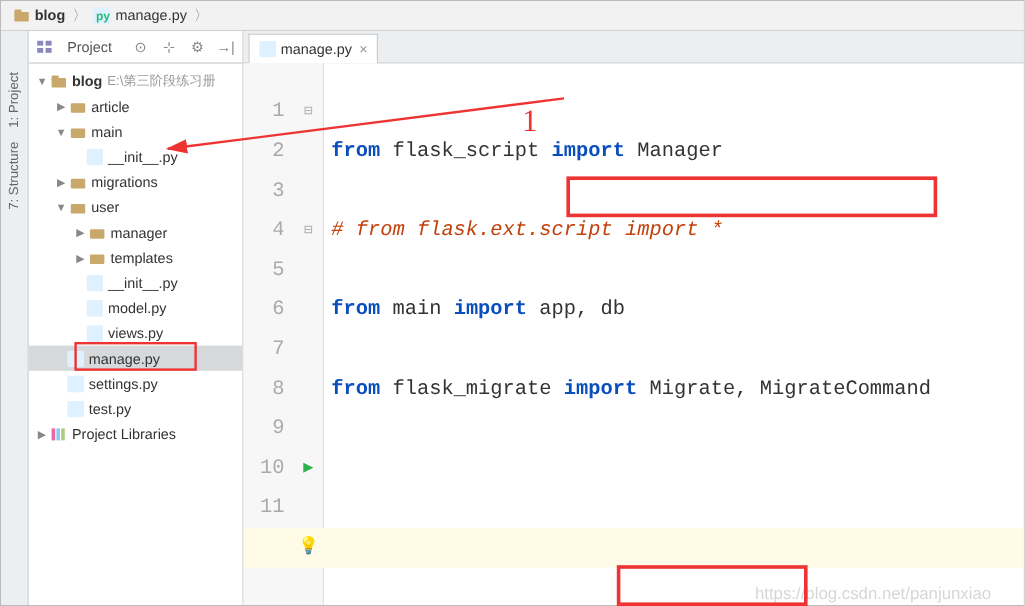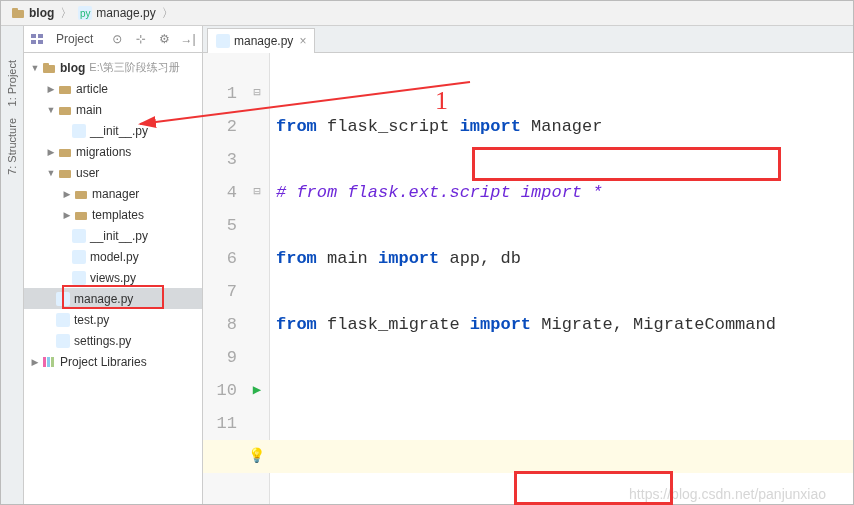--- a/index.html
+++ b/index.html
@@ -41,20 +41,21 @@
     color: #888;
     padding: 0 2px;
   }
   .icon {
     display: inline-flex;
     width: 14px;
     height: 14px;
     align-items: center;
     justify-content: center;
     margin-right: 4px;
+    font-weight: bold;
   }
   .main-area {
     flex: 1;
     display: flex;
     min-height: 0;
   }
   .left-rail {
     width: 22px;
     background: #eceff1;
     border-right: 1px solid #ccc;
@@ -211,21 +212,21 @@
   }
   .code {
     flex: 1;
     padding-top: 24px;
     padding-left: 6px;
     position: relative;
     white-space: pre;
     color: #333;
   }
   .kw { color: #0a4dbd; font-weight: bold; }
-  .cmt { color: #6d28d9; font-style: italic; }
+  .cmt { color: #c2410c; font-style: italic; }
   .hl-line {
     position: absolute;
     left: 0; right: 0;
     height: 33px;
     top: calc(24px + 33px * 11);
     background: #fffbe6;
     z-index: 0;
   }
   .codeblock { position: relative; z-index: 1; }
   
@@ -462,30 +463,30 @@
             </span>
           <span class="label">manage.py</span>
         </div>
         <div class="tree-row">
           <span class="pad" style="width:32px"></span>
           <span class="icon">
               <svg width="14" height="14">
                 <rect width="14" height="14" rx="2" fill="#dff0ff"></rect>
               </svg>
             </span>
+          <span class="label">settings.py</span>
+        </div>
+        <div class="tree-row">
+          <span class="pad" style="width:32px"></span>
+          <span class="icon">
+              <svg width="14" height="14">
+                <rect width="14" height="14" rx="2" fill="#dff0ff"></rect>
+              </svg>
+            </span>
           <span class="label">test.py</span>
-        </div>
-        <div class="tree-row">
-          <span class="pad" style="width:32px"></span>
-          <span class="icon">
-              <svg width="14" height="14">
-                <rect width="14" height="14" rx="2" fill="#dff0ff"></rect>
-              </svg>
-            </span>
-          <span class="label">settings.py</span>
         </div>
         <div class="tree-row">
           <span class="pad" style="width:6px"></span>
             <span class="tw">▶</span>
           <span class="icon">
               <svg width="14" height="14">
                 <rect x="1" y="2" width="3" height="10" fill="#e6a"></rect>
                 <rect x="5" y="2" width="3" height="10" fill="#8ce"></rect>
                 <rect x="9" y="2" width="3" height="10" fill="#ac8"></rect>
               </svg>

